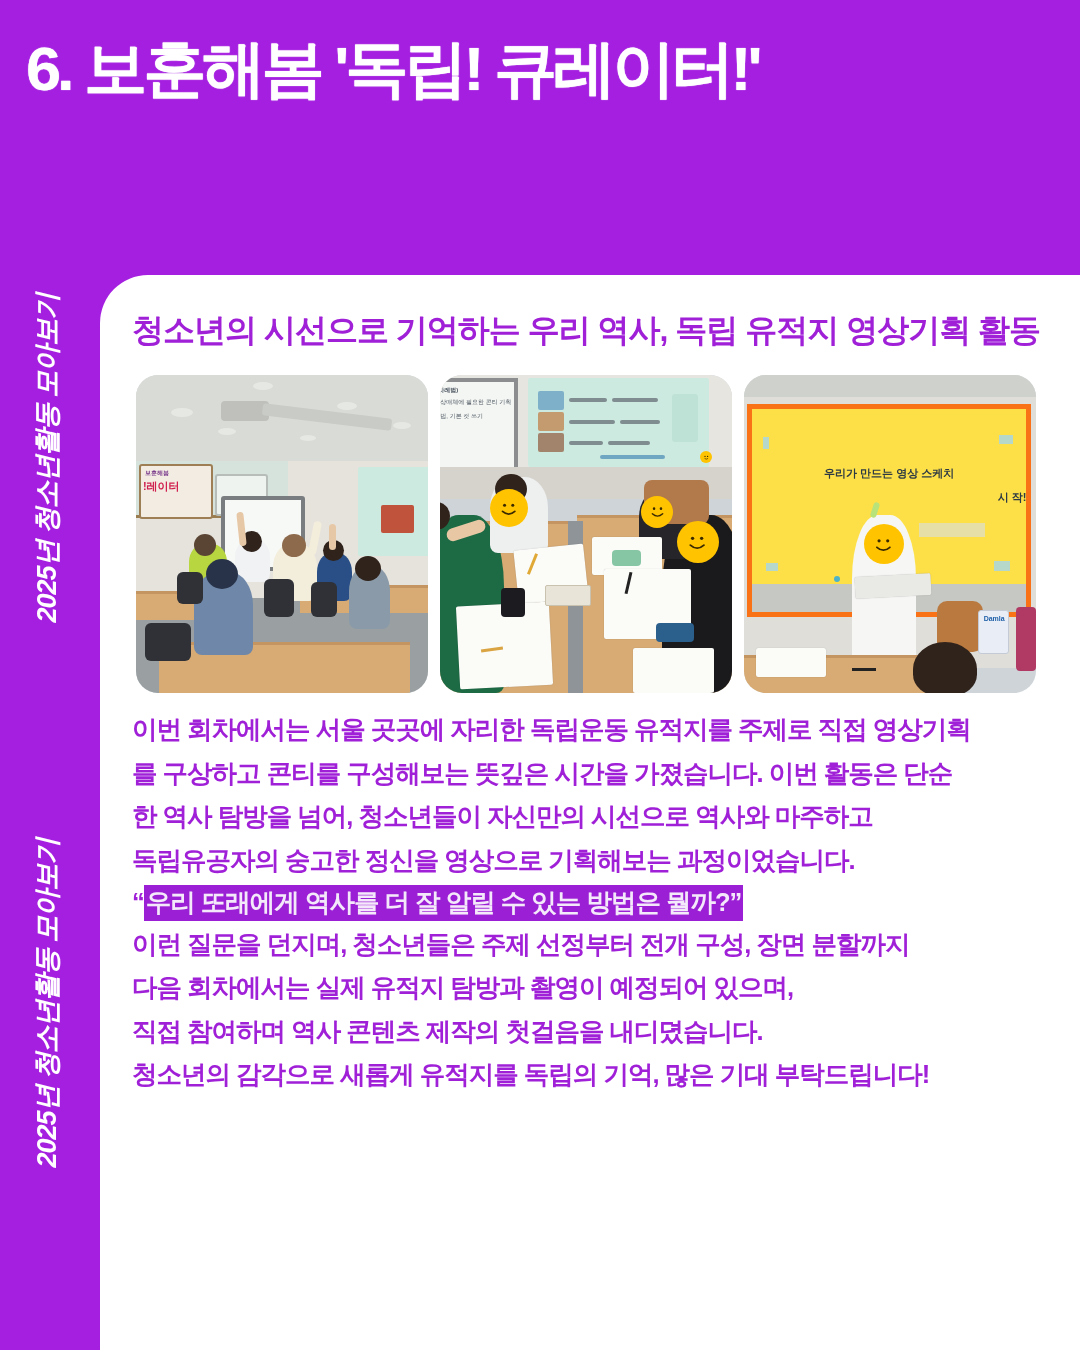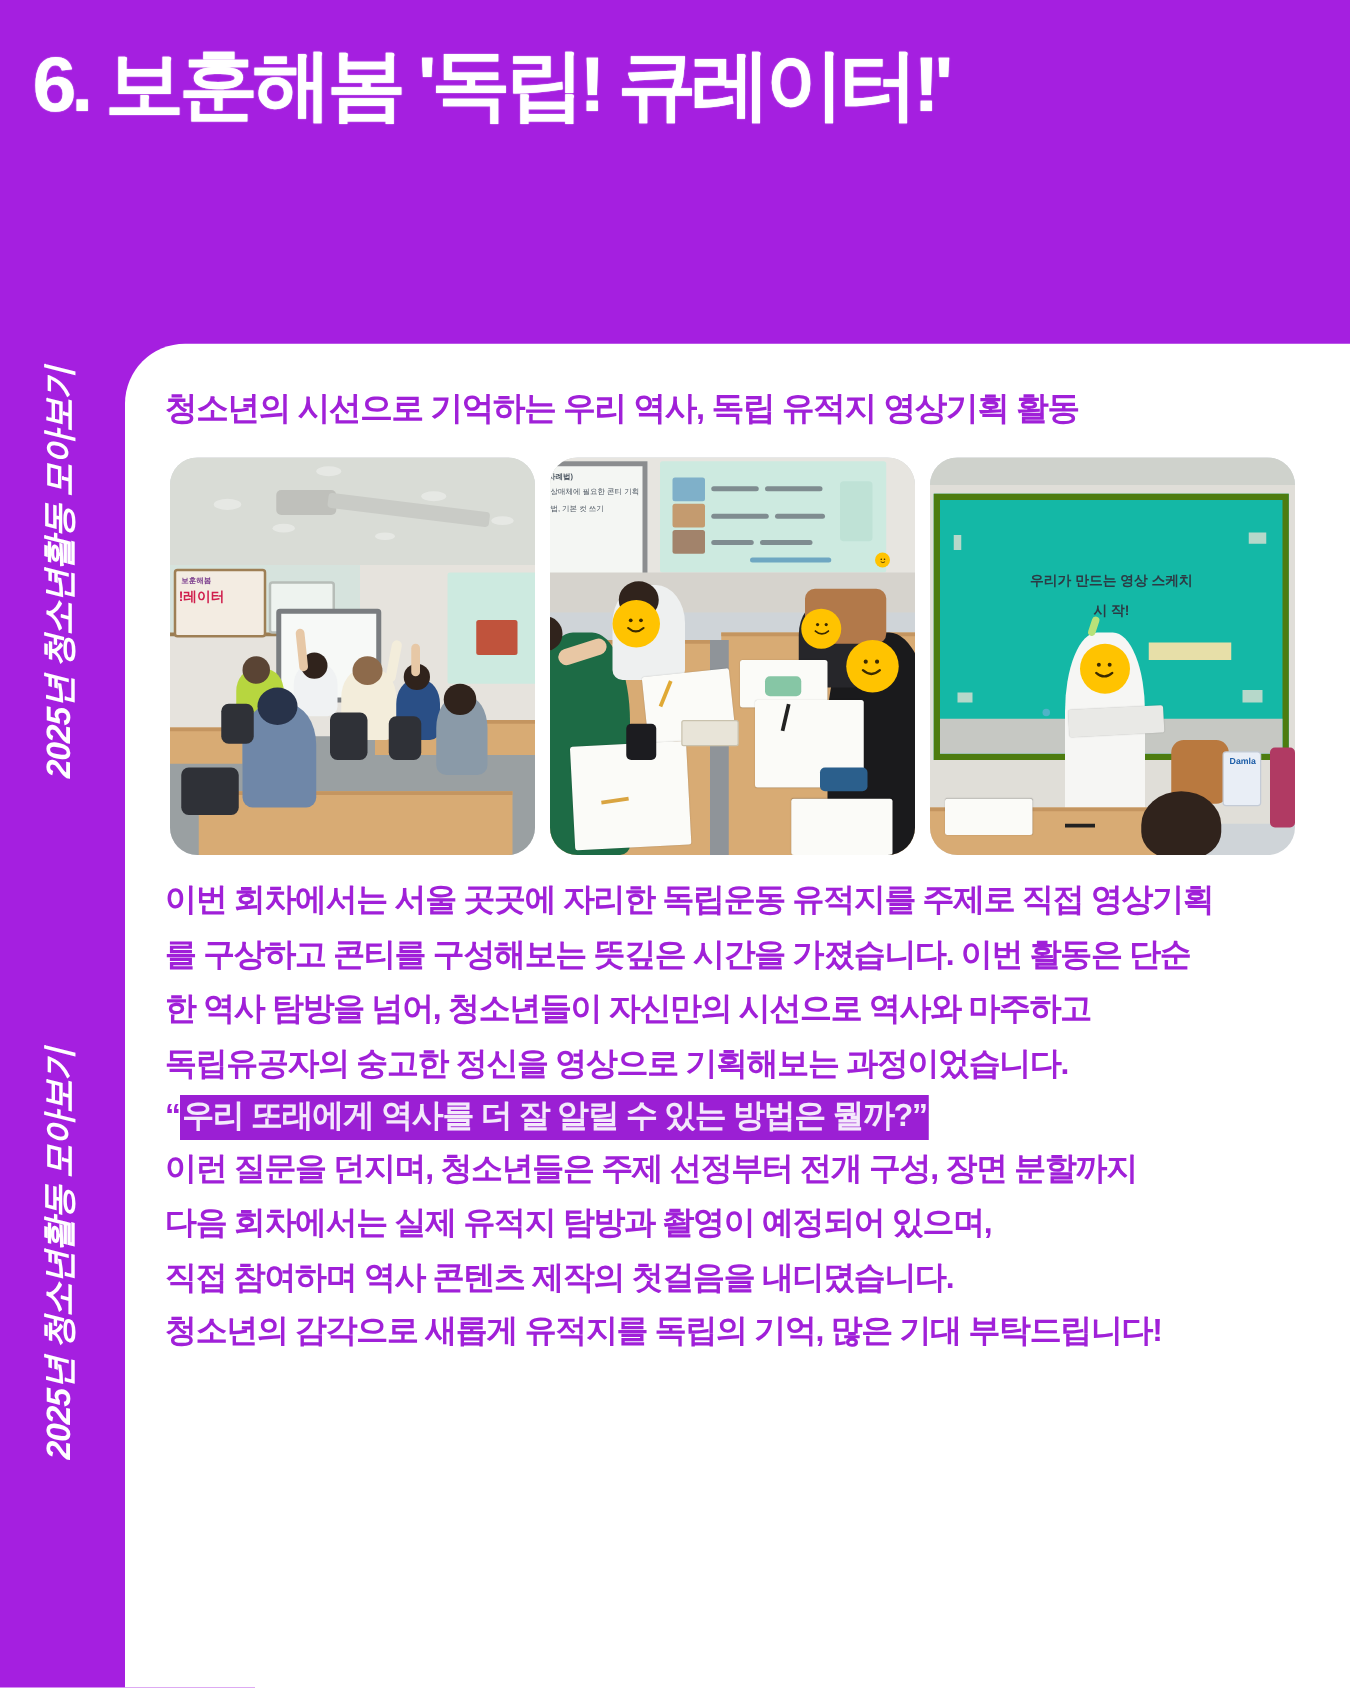--- a/index.html
+++ b/index.html
@@ -65,21 +65,21 @@
     width:980px;height:1075px;
     background:#ffffff;
     border-top-left-radius:48px;
     box-sizing:border-box;
     padding:34px 0 0 0;
   }
 
   #card-heading{
     margin:0 0 0 32px;
     color:#a020d8;
-    font-size:26px;
+    font-size:32px;
     font-weight:bold;
     letter-spacing:-1px;
     white-space:nowrap;
   }
 
   
   #photo-strip{
     margin:22px 0 0 36px;
     display:flex;gap:12px;
   }
@@ -115,21 +115,21 @@
   #photo-1 .projector{position:absolute;background:#bfc0bb;border-radius:4px;}
   #photo-1 .lightbar{position:absolute;background:#c9cbc6;border-radius:3px;}
 
   
   #photo-2 .board{position:absolute;background:#f4f6f3;border:4px solid #8b8d8f;}
   #photo-2 .slide-row{position:absolute;display:flex;align-items:center;gap:5px;}
   #photo-2 .thumb{width:26px;height:19px;background:#9db9c8;border-radius:2px;}
   #photo-2 .txt{height:4px;background:#7f8c90;border-radius:2px;}
 
   
-  #photo-3 .projscreen{position:absolute;background:#14b8a6;border:5px solid #4d7c0f;}
+  #photo-3 .projscreen{position:absolute;background:#fde047;border:5px solid #f97316;}
   #photo-3 .slide-title{
     position:absolute;width:100%;text-align:center;
     color:#2d3a44;font-size:11px;font-weight:bold;letter-spacing:0px;
   }
   #photo-3 .juice{position:absolute;background:#e9eef6;border-radius:3px;border:1px solid #c4cbd6;}
   #photo-3 .bottle{position:absolute;background:#b03a63;border-radius:4px;}
 
   
   #body-text{
     margin:24px 0 0 32px;
@@ -310,21 +310,21 @@
             <path d="M12 25 q8 7 16 0" stroke="#3a2a00" stroke-width="3" fill="none"></path>
           </svg>
       </div>
     </div>
 
     <div class="photo" id="photo-3">
       <div style="position:absolute;left:0;top:0;width:100%;height:9%;background:#cfd2cc;"></div>
       <div style="position:absolute;left:0;top:7%;width:100%;height:85%;background:#e0ded8;"></div>
       <div class="projscreen" style="left:1%;top:9%;width:94%;height:64%;">
         <div class="slide-title" style="top:28%;">우리가 만드는 영상 스케치</div>
-        <div class="slide-title" style="top:40%;">시 작!</div>
+        <div class="slide-title" style="top:40%;text-align:right;">시 작!</div>
         <div style="position:absolute;left:4%;top:14%;width:6px;height:12px;background:#b6d8ca;"></div>
         <div style="position:absolute;right:5%;top:13%;width:14px;height:9px;background:#b6d8ca;"></div>
         <div style="position:absolute;left:5%;top:76%;width:12px;height:8px;background:#b6d8ca;"></div>
         <div style="position:absolute;right:6%;top:75%;width:16px;height:10px;background:#b6d8ca;"></div>
         <div style="position:absolute;left:0;bottom:0;width:100%;height:14%;background:#c6c8c3;"></div>
         <div style="position:absolute;left:30%;bottom:15%;width:6px;height:6px;background:#4fb3c8;border-radius:50%;"></div>
         <div style="position:absolute;left:61%;top:56%;width:24%;height:7%;background:#e7dfa8;"></div>
       </div>
 
       <div class="person" style="left:37%;top:44%;width:22%;height:50%;background:#f6f6f4;"></div>

